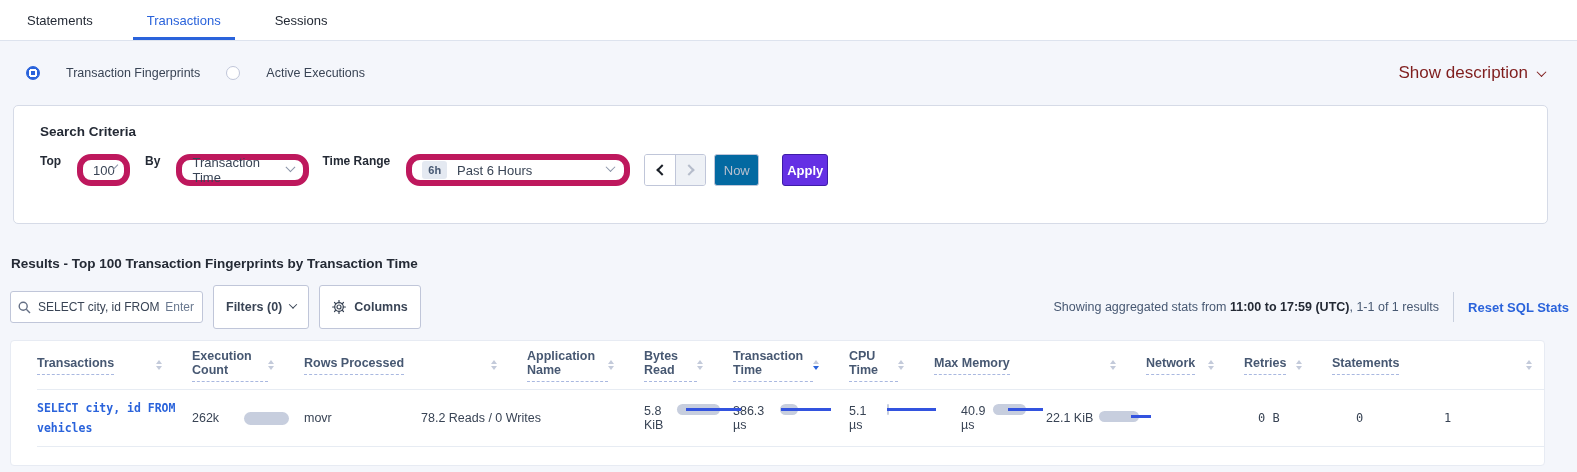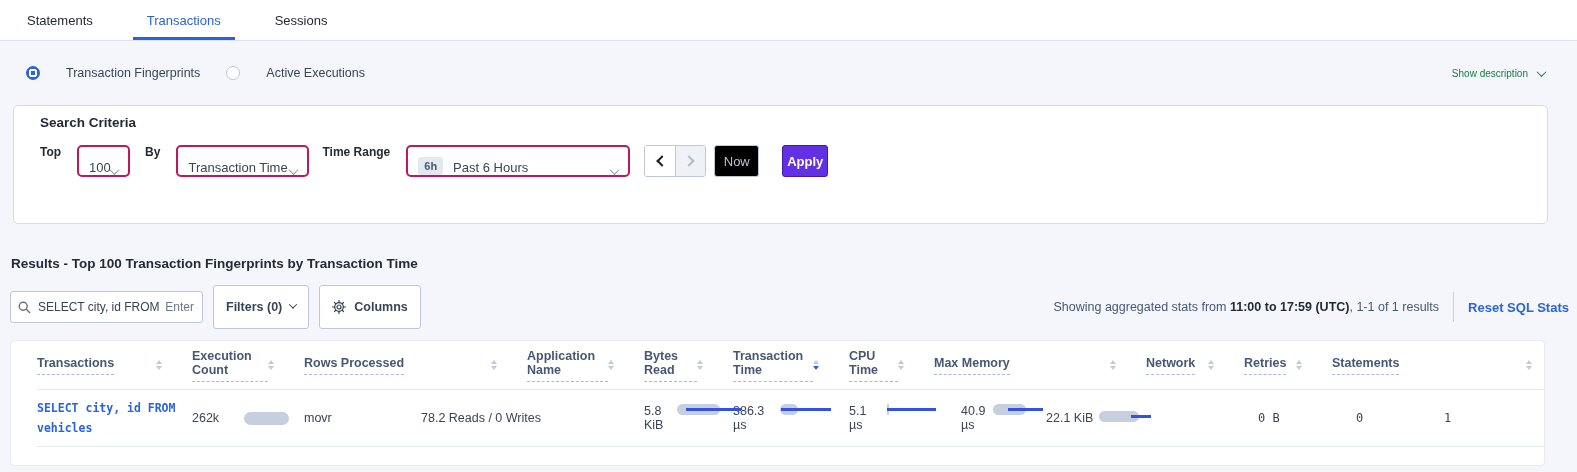--- a/index.html
+++ b/index.html
@@ -34,41 +34,41 @@
   .radio-group { display:flex; align-items:center; gap:11px; margin-right:26px; cursor:pointer; }
   .radio { width:14px; height:14px; border-radius:50%; }
   .radio.selected {
     background:radial-gradient(circle, #2a63db 0 2.4px, #fff 2.5px 4.3px, #2a63db 4.4px);
     border:1px solid #2a63db;
   }
   .radio.unselected { background:#fff; border:1px solid #c0c6d9; }
   .radio-label { font-size:12.5px; color:#394455;margin-left:15px; }
   .show-desc {
     margin-left:auto; display:flex; align-items:center; gap:10px;
-    font-size:10px; color:#15803d; cursor:pointer; padding-right:6px;
+    font-size:17px; color:#7f1d1d; cursor:pointer; padding-right:6px;
   }
   .chev {
     display:inline-block; width:7px; height:7px;
     border-right:1.8px solid currentColor; border-bottom:1.8px solid currentColor;
     transform:rotate(45deg) translate(-1px,-1px);
   }
   .chev.gray { color:#8a94a8; }
   
   .criteria-card {
     position:absolute; left:13px; top:105px; width:1535px; height:119px;
     background:#fff; border:1px solid #d6dbe7; border-radius:5px;
-    padding:9px 26px;
+    padding:18px 26px;
   }
   .criteria-title { font-size:13.5px; font-weight:bold; color:#242a35; }
   .criteria-controls { display:flex; align-items:flex-end; margin-top:15px; }
   .ctrl-group { display:flex; flex-direction:row; gap:16px; }
   .ctrl-label { font-size:12px; font-weight:bold; color:#242a35; }
   .select {
-    height:32px; border:2px solid #be185d; border-radius:5px; background:#fff;
-    display:flex; align-items:flex-end; font-size:13px; color:#394455;
+    height:32px; border:6px solid #be185d; border-radius:14px; background:#fff;
+    display:flex; align-items:center; font-size:13px; color:#394455;
     padding:0 10px; cursor:pointer;
   }
   .select .chev { margin-left:auto; margin-top:-3px; }
   .w-top { width:53px; margin-right:15px; }
   .w-by { width:133px; margin-right:13px; }
   .w-time { width:224px; margin-right:14px; }
   .time-badge {
     background:#e4e9f1; color:#475872; font-size:11px; font-weight:bold;
     border-radius:3px; padding:3px 6px; margin-right:10px;
   }
@@ -80,21 +80,21 @@
   .arrow-btn.next { background:#eef1f6; border-left:1px solid #c0c6d9; }
   .chev-left {
     width:8px; height:8px; border-right:2.2px solid #1a1f27; border-bottom:2.2px solid #1a1f27;
     transform:rotate(135deg); margin-left:3px;
   }
   .chev-right {
     width:8px; height:8px; border-right:2.2px solid #b5bccb; border-bottom:2.2px solid #b5bccb;
     transform:rotate(-45deg); margin-right:3px;
   }
   .now-btn {
-    height:32px; width:45px; border:1px solid #c0c6d9; border-radius:3px; background:#000000;
+    height:32px; width:45px; border:1px solid #c0c6d9; border-radius:3px; background:#0369a1;
     color:#b9c0cf; font-size:13px; display:flex; align-items:center; justify-content:center;
     margin-right:23px; cursor:pointer;
   }
   .apply-btn {
     height:32px; width:46px; border:1px solid #3e1ca8; border-radius:3px;
     background:#6430e4; color:#fff; font-size:13px; font-weight:bold;
     display:flex; align-items:center; justify-content:center; cursor:pointer;
   }
   
   .results-heading {

